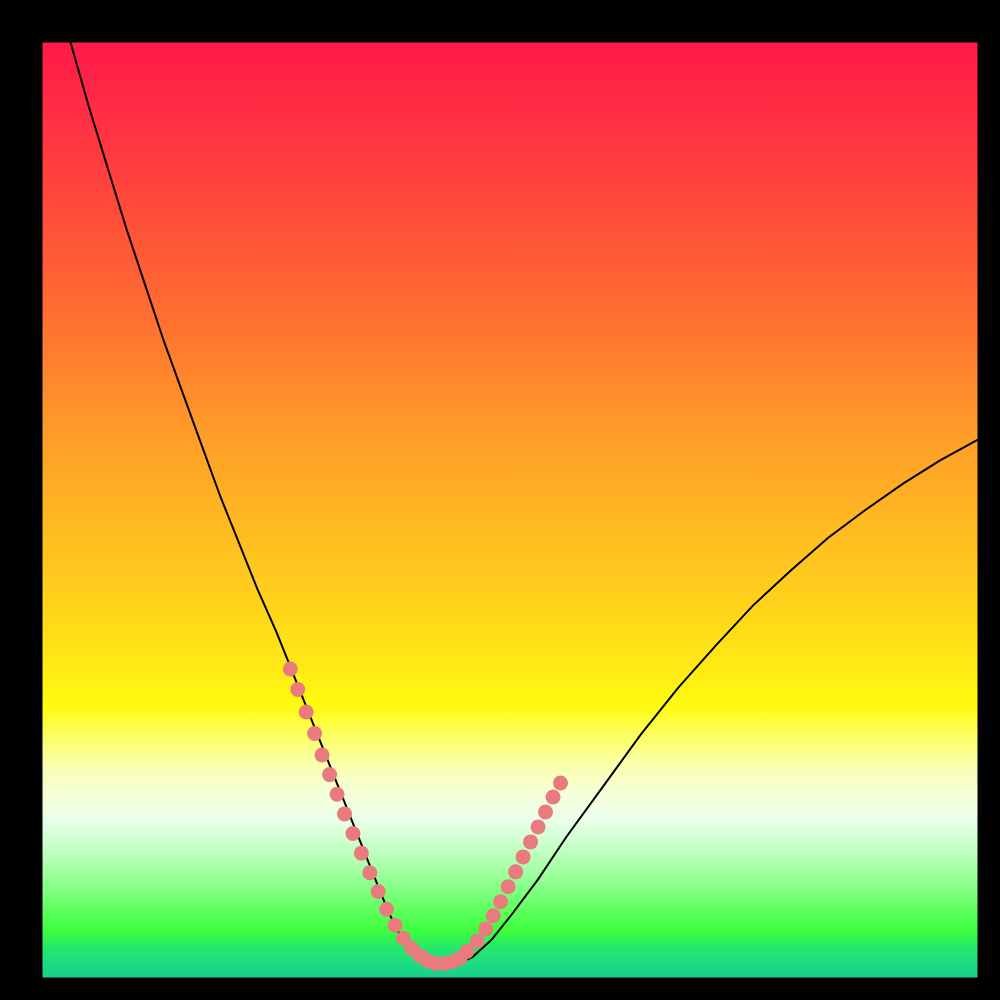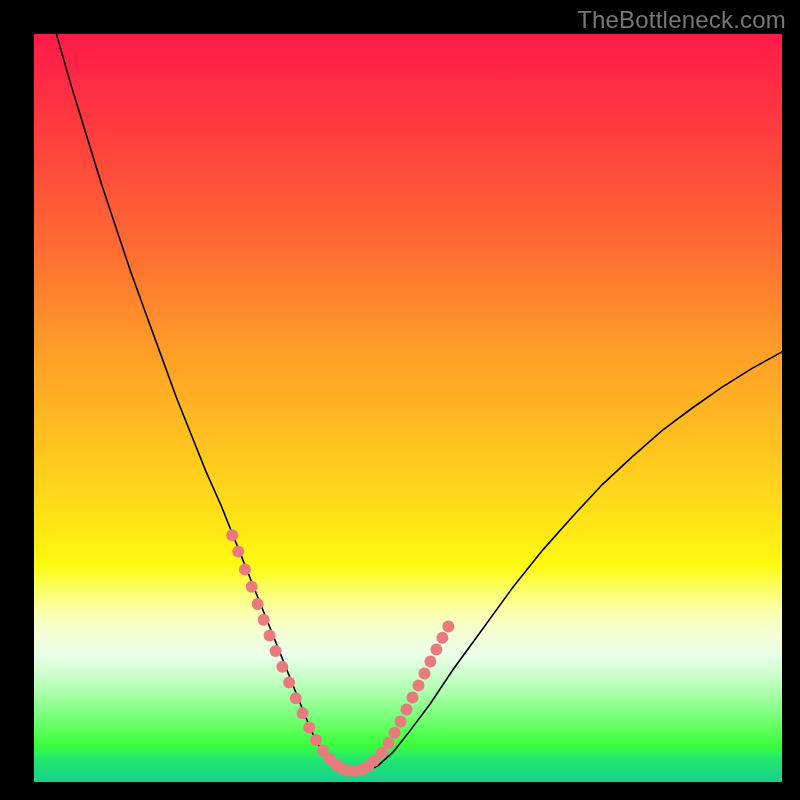--- a/index.html
+++ b/index.html
@@ -117,14 +117,13 @@
           <circle cx="378.49" cy="663.48" r="6" class="marker"></circle>
           <circle cx="384.47" cy="651.51" r="6" class="marker"></circle>
           <circle cx="390.46" cy="639.54" r="6" class="marker"></circle>
           <circle cx="396.44" cy="627.57" r="6" class="marker"></circle>
           <circle cx="402.42" cy="615.60" r="6" class="marker"></circle>
           <circle cx="408.41" cy="603.64" r="6" class="marker"></circle>
           <circle cx="414.39" cy="592.42" r="6" class="marker"></circle>
         </g>
     </svg>
   </div>
-  <div class="watermark">TheBottleneck.com</div>
 </div>
 
 </body></html>

